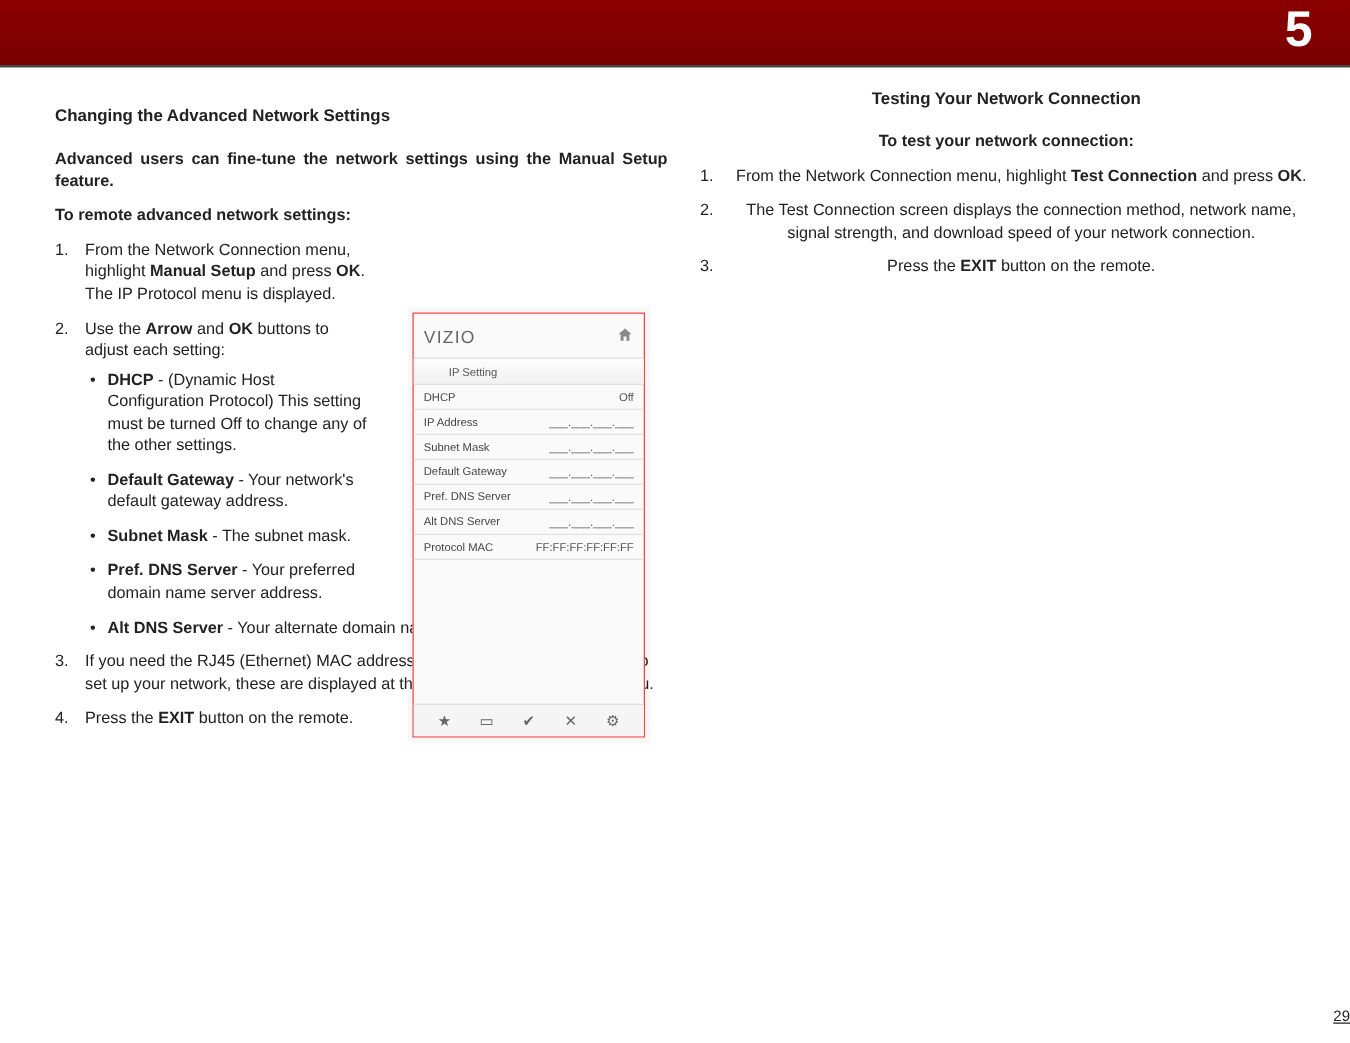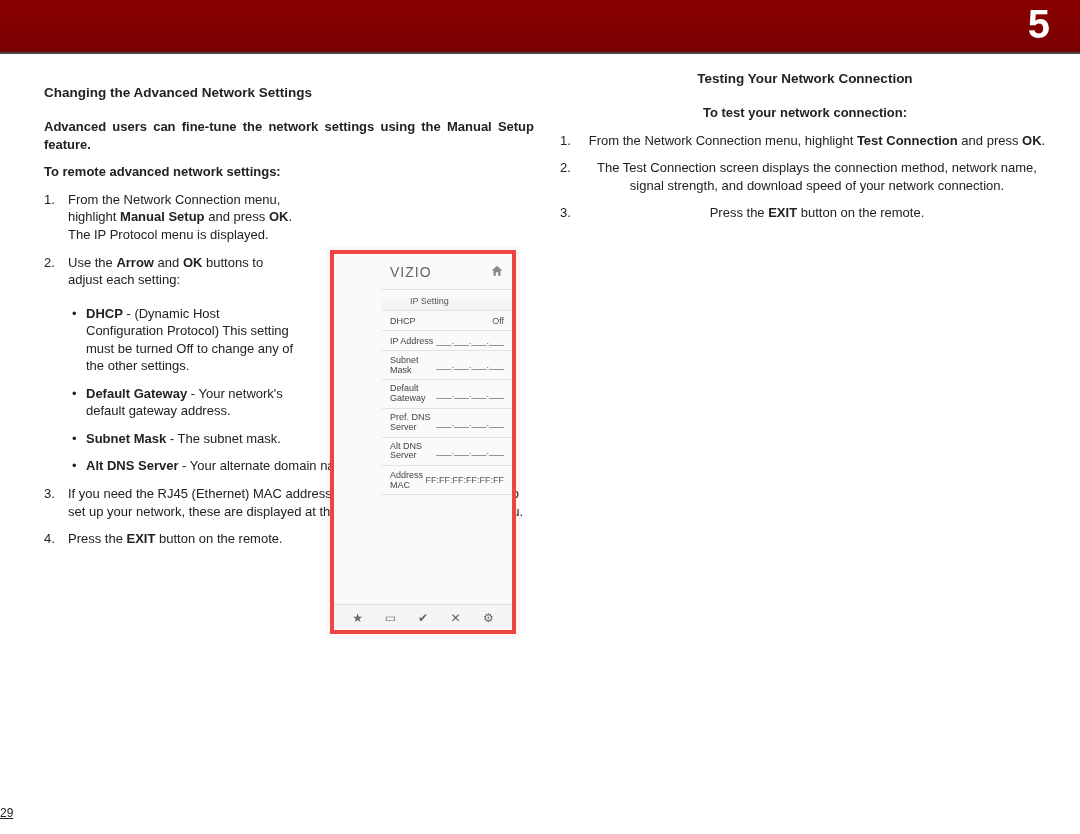--- a/index.html
+++ b/index.html
@@ -10,27 +10,27 @@
   .content { position: relative; padding: 30px 44px 0 44px; }
   .col { position: absolute; width: 490px; font-size: 13px; line-height: 1.35; }
   .col-left { left: 44px; top: 30px; }
   .col-right { left: 560px; top: 16px; text-align: center; }
   h3 { font-size: 13.5px; font-weight: 700; margin-bottom: 16px; }
   p { margin-bottom: 10px; font-weight: bold; }
   .justify { text-align: justify; }
   ol.numbered { list-style: none; margin-left: 0; }
   ol.numbered > li { position: relative; padding-left: 24px; margin-bottom: 10px; }
   ol.numbered > li .num { position: absolute; left: 0; top: 0; }
-  ul.bullets { list-style: none; margin-top: 16px; }
+  ul.bullets { list-style: none; margin-top: 6px; }
   ul.bullets > li { position: relative; padding-left: 18px; margin-bottom: 10px; }
   ul.bullets > li:before { content: "•"; position: absolute; left: 4px; top: 0; }
   .narrow { width: 254px; }
-  .pagefoot { position: absolute; left: 0; right: 0; bottom: 14px; text-align: left; font-size: 12px; text-decoration: underline; }
+  .pagefoot { position: absolute; left: 0; right: 0; bottom: 14px; text-align: right; font-size: 12px; text-decoration: underline; }
   
-  .ip-box { position: absolute; left: 330px; top: 196px; width: 186px; height: 384px; border: 4px solid #ef4444; background: #fafafa; box-shadow: 0 0 0 4px rgba(0,0,0,0.03); padding-left: 48px; }
+  .ip-box { position: absolute; left: 330px; top: 196px; width: 186px; height: 340px; border: 1px solid #ef4444; background: #fafafa; box-shadow: 0 0 0 4px rgba(0,0,0,0.03); }
   .ip-head { height: 36px; line-height: 36px; padding: 0 8px; font-family: Helvetica, Arial, sans-serif; letter-spacing: 1px; font-size: 14px; color: #666; border-bottom: 1px solid #ddd; position: relative; }
   .ip-home { position: absolute; right: 8px; top: 10px; width: 14px; height: 14px; }
   .ip-home svg { display:block; }
   .ip-title { font-size: 9px; color: #555; padding: 6px 0 4px 28px; border-bottom: 1px solid #e0e0e0; background: linear-gradient(#fdfdfd,#f1f1f1); }
   .ip-row { display: flex; justify-content: space-between; align-items: center; padding: 4px 8px; border-bottom: 1px solid #e2e2e2; font-size: 9px; color: #444; min-height: 20px; }
   .ip-row .lbl { }
   .ip-row .val { color: #555; }
   .ip-footer { position: absolute; left: 0; right: 0; bottom: 0; height: 26px; border-top: 1px solid #ddd; display: flex; justify-content: space-evenly; align-items: center; font-size: 12px; color: #666; background: #f5f5f5; }
   .ip-footer span { display:inline-block; width:18px; text-align:center; }
 </style>
@@ -52,20 +52,21 @@
     <ol class="numbered">
       <li class="narrow"><span class="num">1.</span>
         <span>From the Network Connection menu, highlight </span><b>Manual Setup</b><span> and press </span><b>OK</b><span>. The IP Protocol menu is displayed.</span>
       </li>
       <li class="narrow"><span class="num">2.</span>
         <span>Use the </span><b>Arrow</b><span> and </span><b>OK</b><span> buttons to adjust each setting:</span>
         <ul class="bullets">
           <li><b>DHCP</b><span> - (Dynamic Host Configuration Protocol) This setting must be turned Off to change any of the other settings.</span></li>
           <li><b>Default Gateway</b><span> - Your network's default gateway address.</span></li>
           <li><b>Subnet Mask</b><span> - The subnet mask.</span></li>
+          <li><b>Pref. DNS Server</b><span> - Your preferred domain name server address.</span></li>
           <li style="width:470px"><b>Alt DNS Server</b><span> - Your alternate domain name server address.</span></li>
         </ul>
       </li>
       <li><span class="num">3.</span><span>If you need the RJ45 (Ethernet) MAC address or the Wireless MAC address to set up your network, these are displayed at the bottom of the IP Settings menu.</span></li>
       <li><span class="num">4.</span>
         <span>Press the </span><b>EXIT</b><span> button on the remote.</span>
       </li>
     </ol>
   </div>
 
@@ -111,21 +112,21 @@
       </div>
     <div class="ip-row">
         <span class="lbl" style="line-height:1.1">Pref. DNS Server</span>
         <span class="val">___.___.___.___</span>
       </div>
     <div class="ip-row">
         <span class="lbl" style="line-height:1.1">Alt DNS Server</span>
         <span class="val">___.___.___.___</span>
       </div>
     <div class="ip-row">
-        <span class="lbl">Address MAC</span>
+        <span class="lbl">Protocol MAC</span>
         <span class="val">FF:FF:FF:FF:FF:FF</span>
       </div>
     <div class="ip-footer">
       <span>★</span>
       <span>▭</span>
       <span>✔</span>
       <span>✕</span>
       <span>⚙</span>
     </div>
   </div>

